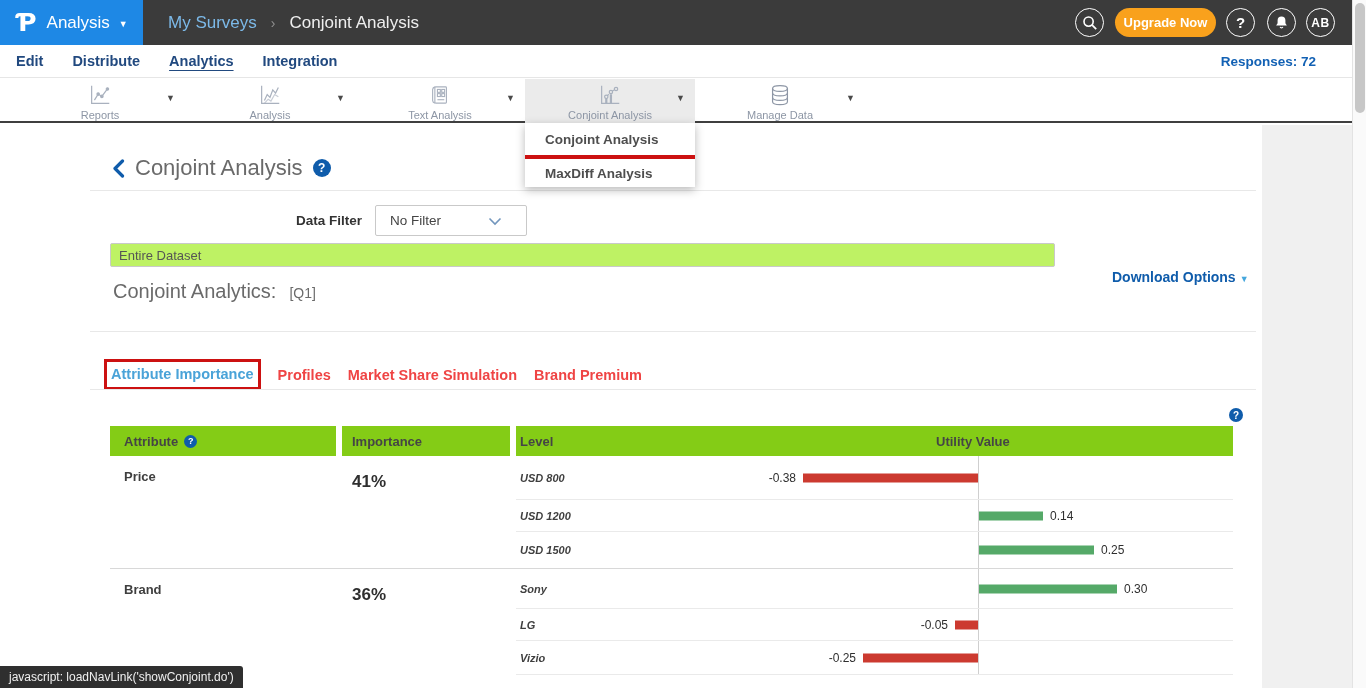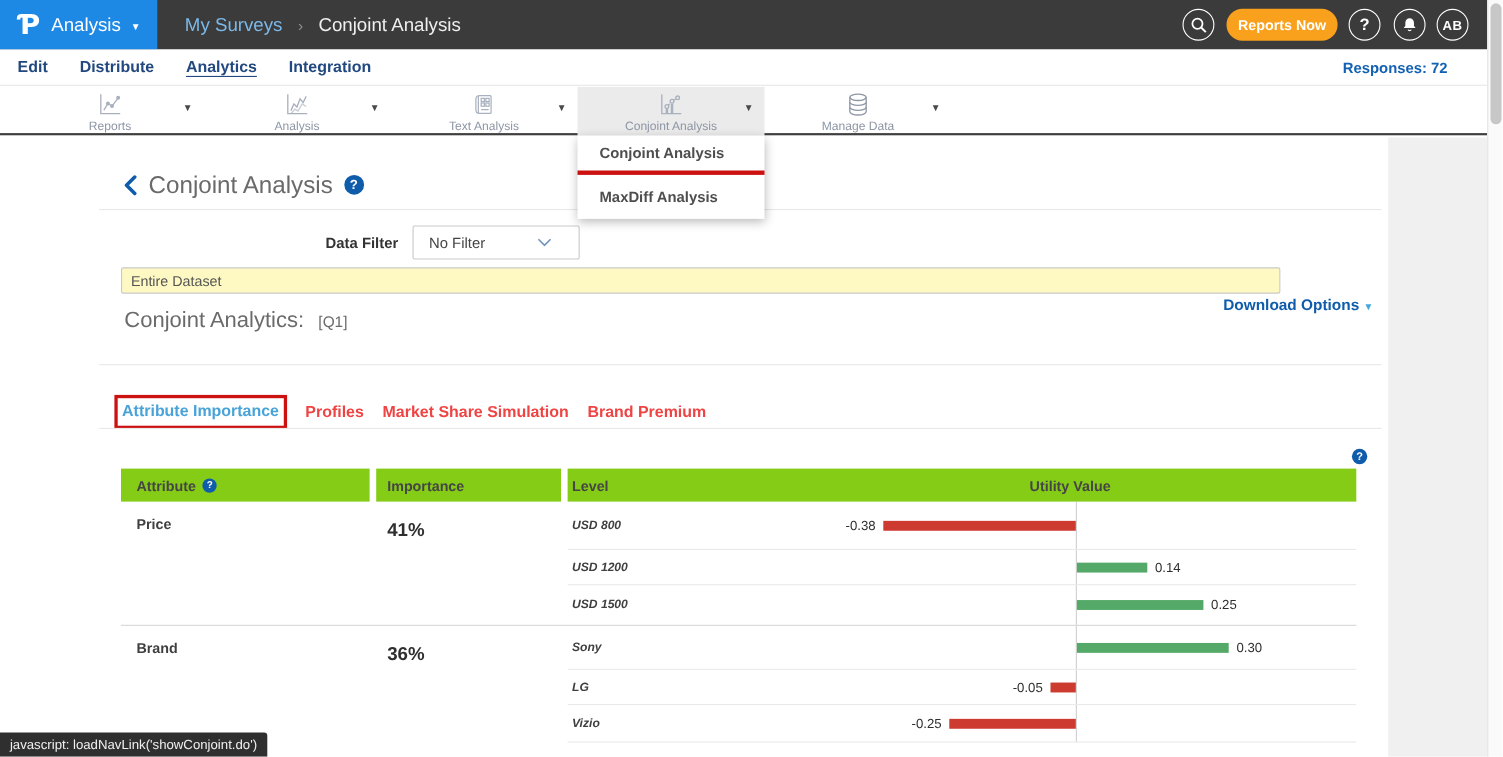--- a/index.html
+++ b/index.html
@@ -33,40 +33,40 @@
 .tool-item{position:absolute;top:0;height:44px;width:170px;display:flex;flex-direction:column;align-items:center;justify-content:center;cursor:pointer;}
 .tool-item.active{background:#ebebeb;}
 .tool-icon{height:26px;display:flex;align-items:flex-end;}
 .tool-label{font-size:11px;color:#8d96a5;margin-top:1px;}
 .tool-caret{position:absolute;right:10px;top:14px;font-size:9px;color:#4a4a4a;}
 
 
 .dropdown{position:absolute;left:525px;top:123px;width:170px;background:#fff;box-shadow:0 3px 9px rgba(0,0,0,.28);z-index:20;}
 .dd-item{font-size:13.5px;font-weight:600;color:#4e4e4e;padding-left:20px;display:flex;align-items:center;cursor:pointer;}
 .dd-item.first{height:32px;}
-.dd-item.second{height:40px;}
+.dd-item.second{height:28px;}
 .dd-redline{height:4px;background:#cc1111;width:100%;}
 
 
 .content{position:absolute;top:125px;left:0;width:1262px;height:563px;background:#fff;}
 .right-strip{position:absolute;top:125px;left:1262px;width:90px;height:563px;background:#f0f0f0;}
 .scrollbar{position:absolute;top:0;left:1352px;width:14px;height:688px;background:#fafafa;border-left:1px solid #e3e3e3;}
 .scroll-thumb{position:absolute;top:3px;left:2px;width:10px;height:110px;background:#c7c7c7;border-radius:5px;}
 
 .title-row{position:absolute;left:112px;top:30px;display:flex;align-items:center;gap:10px;}
 .back-chevron{cursor:pointer;display:flex;}
 .page-title{font-size:22px;font-weight:400;color:#6a6a6a;}
 .help-badge{width:18px;height:18px;border-radius:50%;background:#0f5cab;color:#fff;font-size:12px;font-weight:bold;display:flex;align-items:center;justify-content:center;cursor:pointer;}
 .divider{position:absolute;left:90px;width:1166px;height:1px;background:#e8e8e8;}
 .d1{top:65px;} .d2{top:206px;} .d3{top:264px;}
 
 .filter-label{position:absolute;left:240px;top:88px;width:122px;text-align:right;font-size:13.5px;font-weight:bold;color:#333;}
 .filter-select{position:absolute;left:375px;top:80px;width:152px;height:31px;border:1px solid #c9c9c9;background:#fff;border-radius:2px;display:flex;align-items:center;padding:0 24px 0 14px;cursor:pointer;}
 .filter-value{font-size:13.5px;color:#444;flex:1;}
-.dataset-input{position:absolute;left:110px;top:118px;width:1054px;height:24px;border:1px solid #c9c9c9;border-radius:2px;font-size:13px;color:#555;padding:0 8px;font-family:inherit;background:#fef9c3;}
+.dataset-input{position:absolute;left:110px;top:118px;width:945px;height:24px;border:1px solid #c9c9c9;border-radius:2px;font-size:13px;color:#555;padding:0 8px;font-family:inherit;background:#bef264;}
 .section-title{position:absolute;left:113px;top:155px;font-size:20px;font-weight:400;color:#6a6a6a;}
 .section-ref{font-size:14px;color:#6a6a6a;margin-left:13px;}
 .download{position:absolute;left:1112px;top:144px;font-size:14px;font-weight:bold;color:#0f5cab;cursor:pointer;}
 .download .dl-caret{color:#45a7dd;font-size:9px;margin-left:4px;}
 
 .tabs{position:absolute;left:104px;top:234px;display:flex;align-items:center;gap:17px;}
 .tab{font-size:14.5px;font-weight:bold;color:#ef4444;cursor:pointer;white-space:nowrap;}
 .tab.active{color:#4aa3d8;}
 .annot-box{border:3px solid #cc1111;padding:3px 4px 4px 4px;}
 .help-badge.small{position:absolute;left:1229px;top:283px;width:14px;height:14px;font-size:10px;}
@@ -110,21 +110,21 @@
     <span class="bc-current">Conjoint Analysis</span>
   </div>
   <div class="tb-circle" style="left:1075px">
     <span>
       <svg width="16" height="16" viewBox="0 0 16 16">
           <circle cx="6.6" cy="6.6" r="4.6" fill="none" stroke="#fff" stroke-width="1.6"></circle>
           <line x1="10.2" y1="10.2" x2="14.2" y2="14.2" stroke="#fff" stroke-width="1.8"></line>
         </svg>
     </span>
   </div>
-  <button class="upgrade-btn">Reports Now</button>
+  <button class="upgrade-btn">Upgrade Now</button>
   <div class="tb-circle" style="left:1226px">
     <span class="q-glyph">?</span>
   </div>
   <div class="tb-circle" style="left:1267px">
     <span>
       <svg width="17" height="17" viewBox="0 0 20 20">
           <path d="M10 3 a4.6 4.6 0 0 1 4.6 4.6 v3.4 l1.7 2.6 H3.7 l1.7 -2.6 V7.6 A4.6 4.6 0 0 1 10 3 Z" fill="#fff"></path>
           <path d="M8.4 15.2 a1.7 1.7 0 0 0 3.2 0" fill="none" stroke="#fff" stroke-width="1.4"></path>
         </svg>
     </span>

